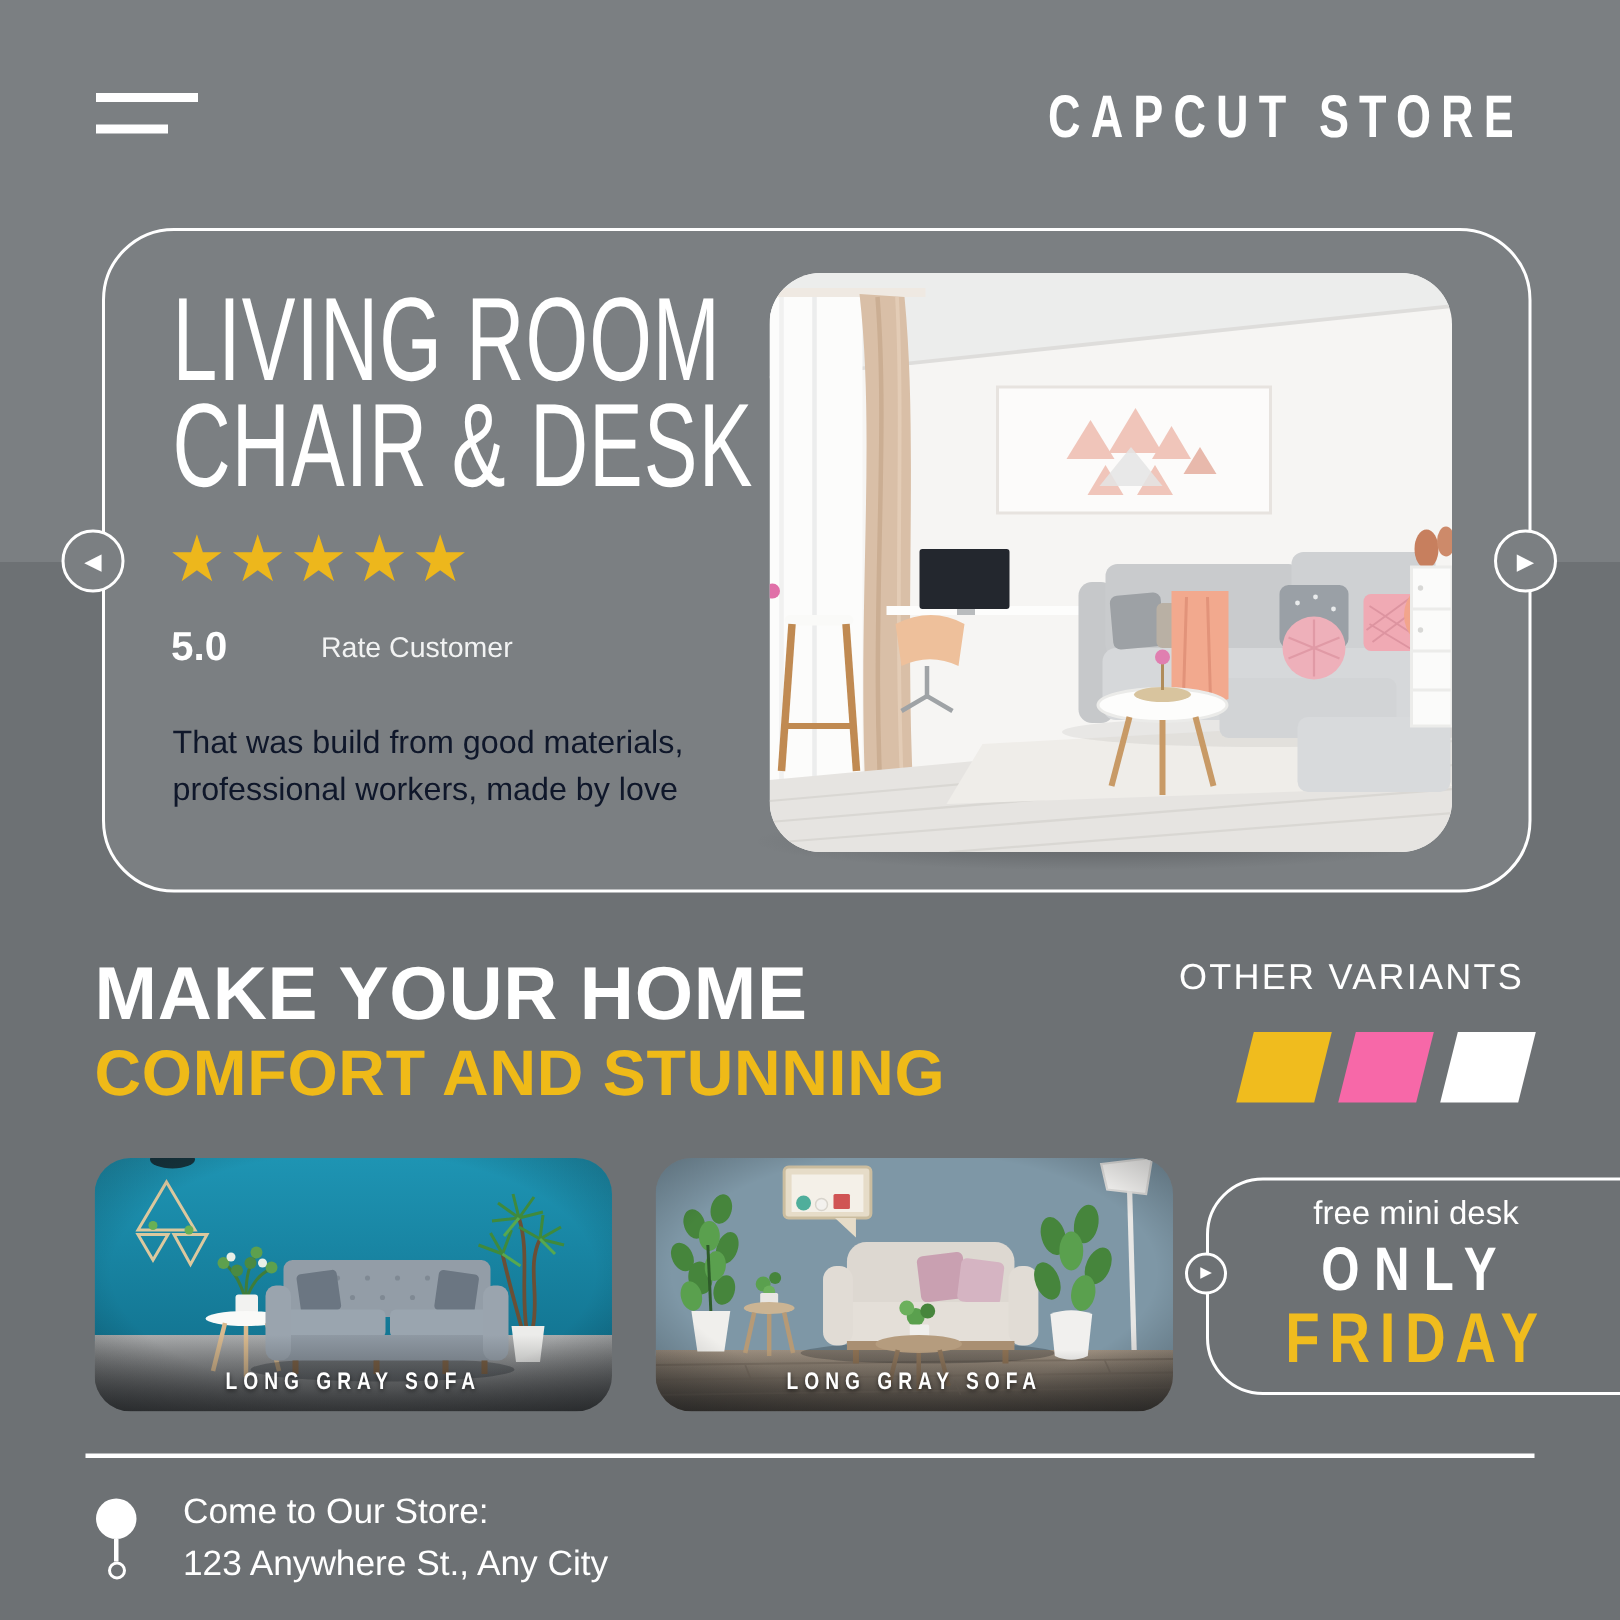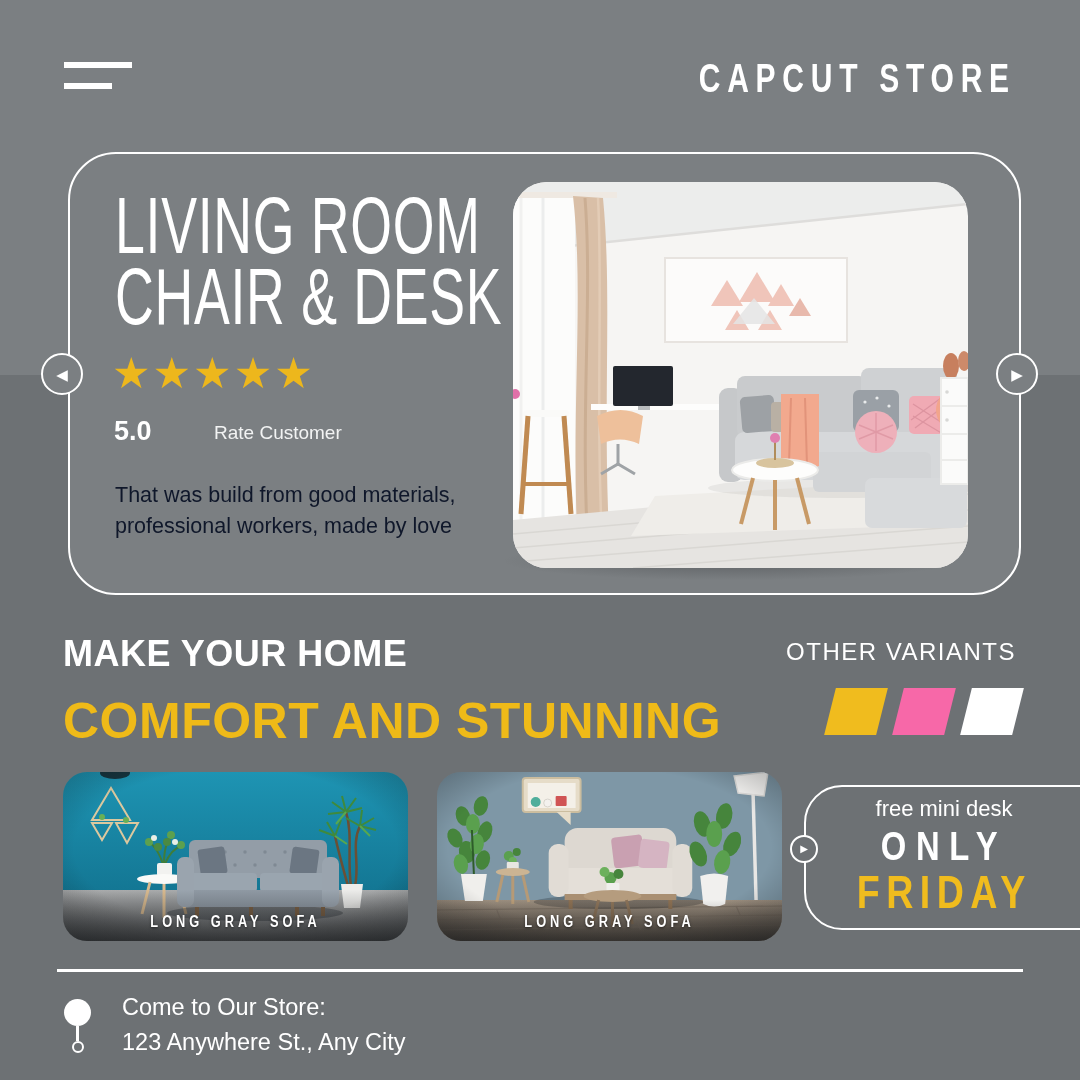--- a/index.html
+++ b/index.html
@@ -25,22 +25,22 @@
     background:radial-gradient(ellipse at center,rgba(40,42,45,.35),transparent 62%);}
   .photo{position:absolute;left:443px;top:28px;width:455px;height:386px;border-radius:34px;overflow:hidden;}
   .photo svg{display:block;width:100%;height:100%;}
   
   .nav{position:absolute;width:42px;height:42px;border:2.5px solid #fff;border-radius:50%;
     background:#7B7F82;box-sizing:border-box;display:flex;align-items:center;justify-content:center;cursor:pointer;}
   .nav span{font-size:15px;line-height:1;color:#fff;}
   .nav.prev{left:41px;top:353px;}
   .nav.next{left:996px;top:353px;}
   
-  .headline1{position:absolute;left:63px;top:633px;font-size:36px;font-weight:700;letter-spacing:.5px;}
-  .headline2{position:absolute;left:63px;top:692px;font-size:50px;font-weight:700;letter-spacing:.5px;color:#EFBA18;}
+  .headline1{position:absolute;left:63px;top:633px;font-size:50px;font-weight:700;letter-spacing:.5px;}
+  .headline2{position:absolute;left:63px;top:692px;font-size:43px;font-weight:700;letter-spacing:.5px;color:#EFBA18;}
   .variants-label{position:absolute;right:64px;top:638px;font-size:24px;letter-spacing:1.5px;}
   .swatches{position:absolute;right:62px;top:688px;display:flex;gap:16px;}
   .swatch{width:52px;height:47px;transform:skewX(-14deg);cursor:pointer;}
   
   .pcard{position:absolute;top:772px;width:345px;height:169px;border-radius:24px;overflow:hidden;cursor:pointer;
     box-shadow:inset 0 0 0 rgba(0,0,0,0);}
   .pcard svg{display:block;width:100%;height:100%;}
   .pcard .plabel{position:absolute;left:0;right:0;bottom:10px;text-align:center;font-size:16px;font-weight:700;
     letter-spacing:5px;color:#fff;text-shadow:0 1px 3px rgba(0,0,0,.55);}
   .pcard .plabel .cond{display:inline-block;transform:scaleX(.8);transform-origin:50% 50%;white-space:nowrap;}

